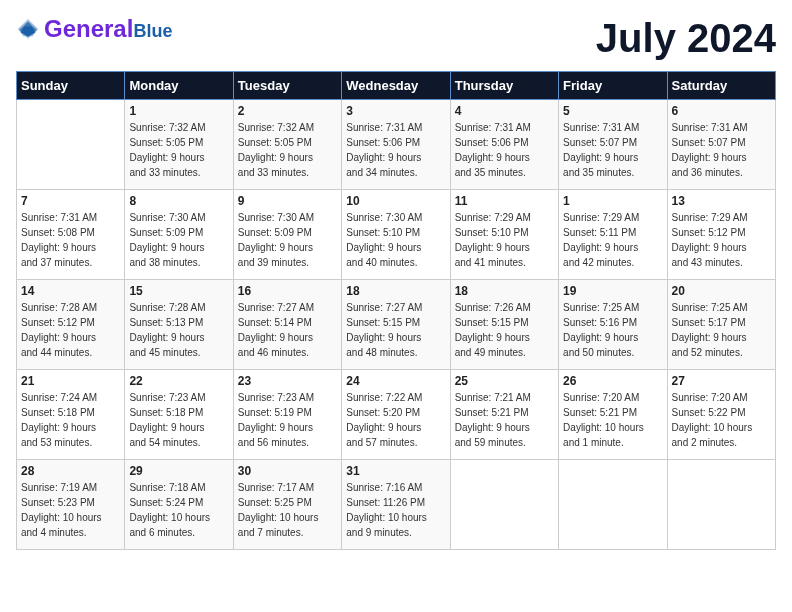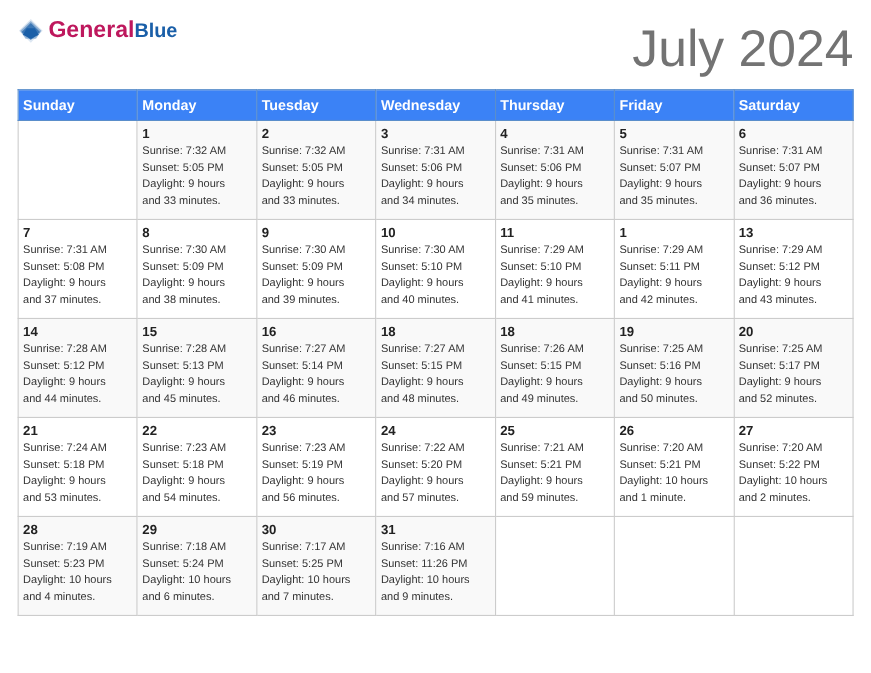--- a/index.html
+++ b/index.html
@@ -15,54 +15,54 @@
       justify-content: space-between;
       align-items: flex-start;
       margin-bottom: 10px;
     }
     .logo {
       display: flex;
       align-items: center;
       gap: 4px;
     }
     .logo-text-general {
-      font-size: 21px;
-      font-weight: bold;
-      color: #be185d;
+      font-size: 24px;
+      font-weight: bold;
+      color: #6d28d9;
       line-height: 1.1;
     }
     .logo-text-blue {
       font-size: 18px;
       font-weight: bold;
       color: #1a5fa8;
       line-height: 1.1;
     }
     .logo-icon {
       width: 24px;
       height: 24px;
     }
     .title-area {
       text-align: right;
     }
     .month-title {
-      font-size: 47px;
-      font-weight: normal;
-      color: #737373;
+      font-size: 40px;
+      font-weight: bold;
+      color: #0f172a;
     }
     .location-title {
       font-size: 16px;
       color: #444;
     }
     table {
       width: 100%;
       border-collapse: collapse;
       table-layout: fixed;
     }
     thead th {
-      background-color: #3b82f6;
+      background-color: #0f172a;
       color: #fff;
       font-size: 13px;
       font-weight: bold;
       padding: 6px 4px;
       text-align: left;
       border: 1px solid #5a8ecb;
     }
     tbody td {
       border: 1px solid #ccc;
       vertical-align: top;

